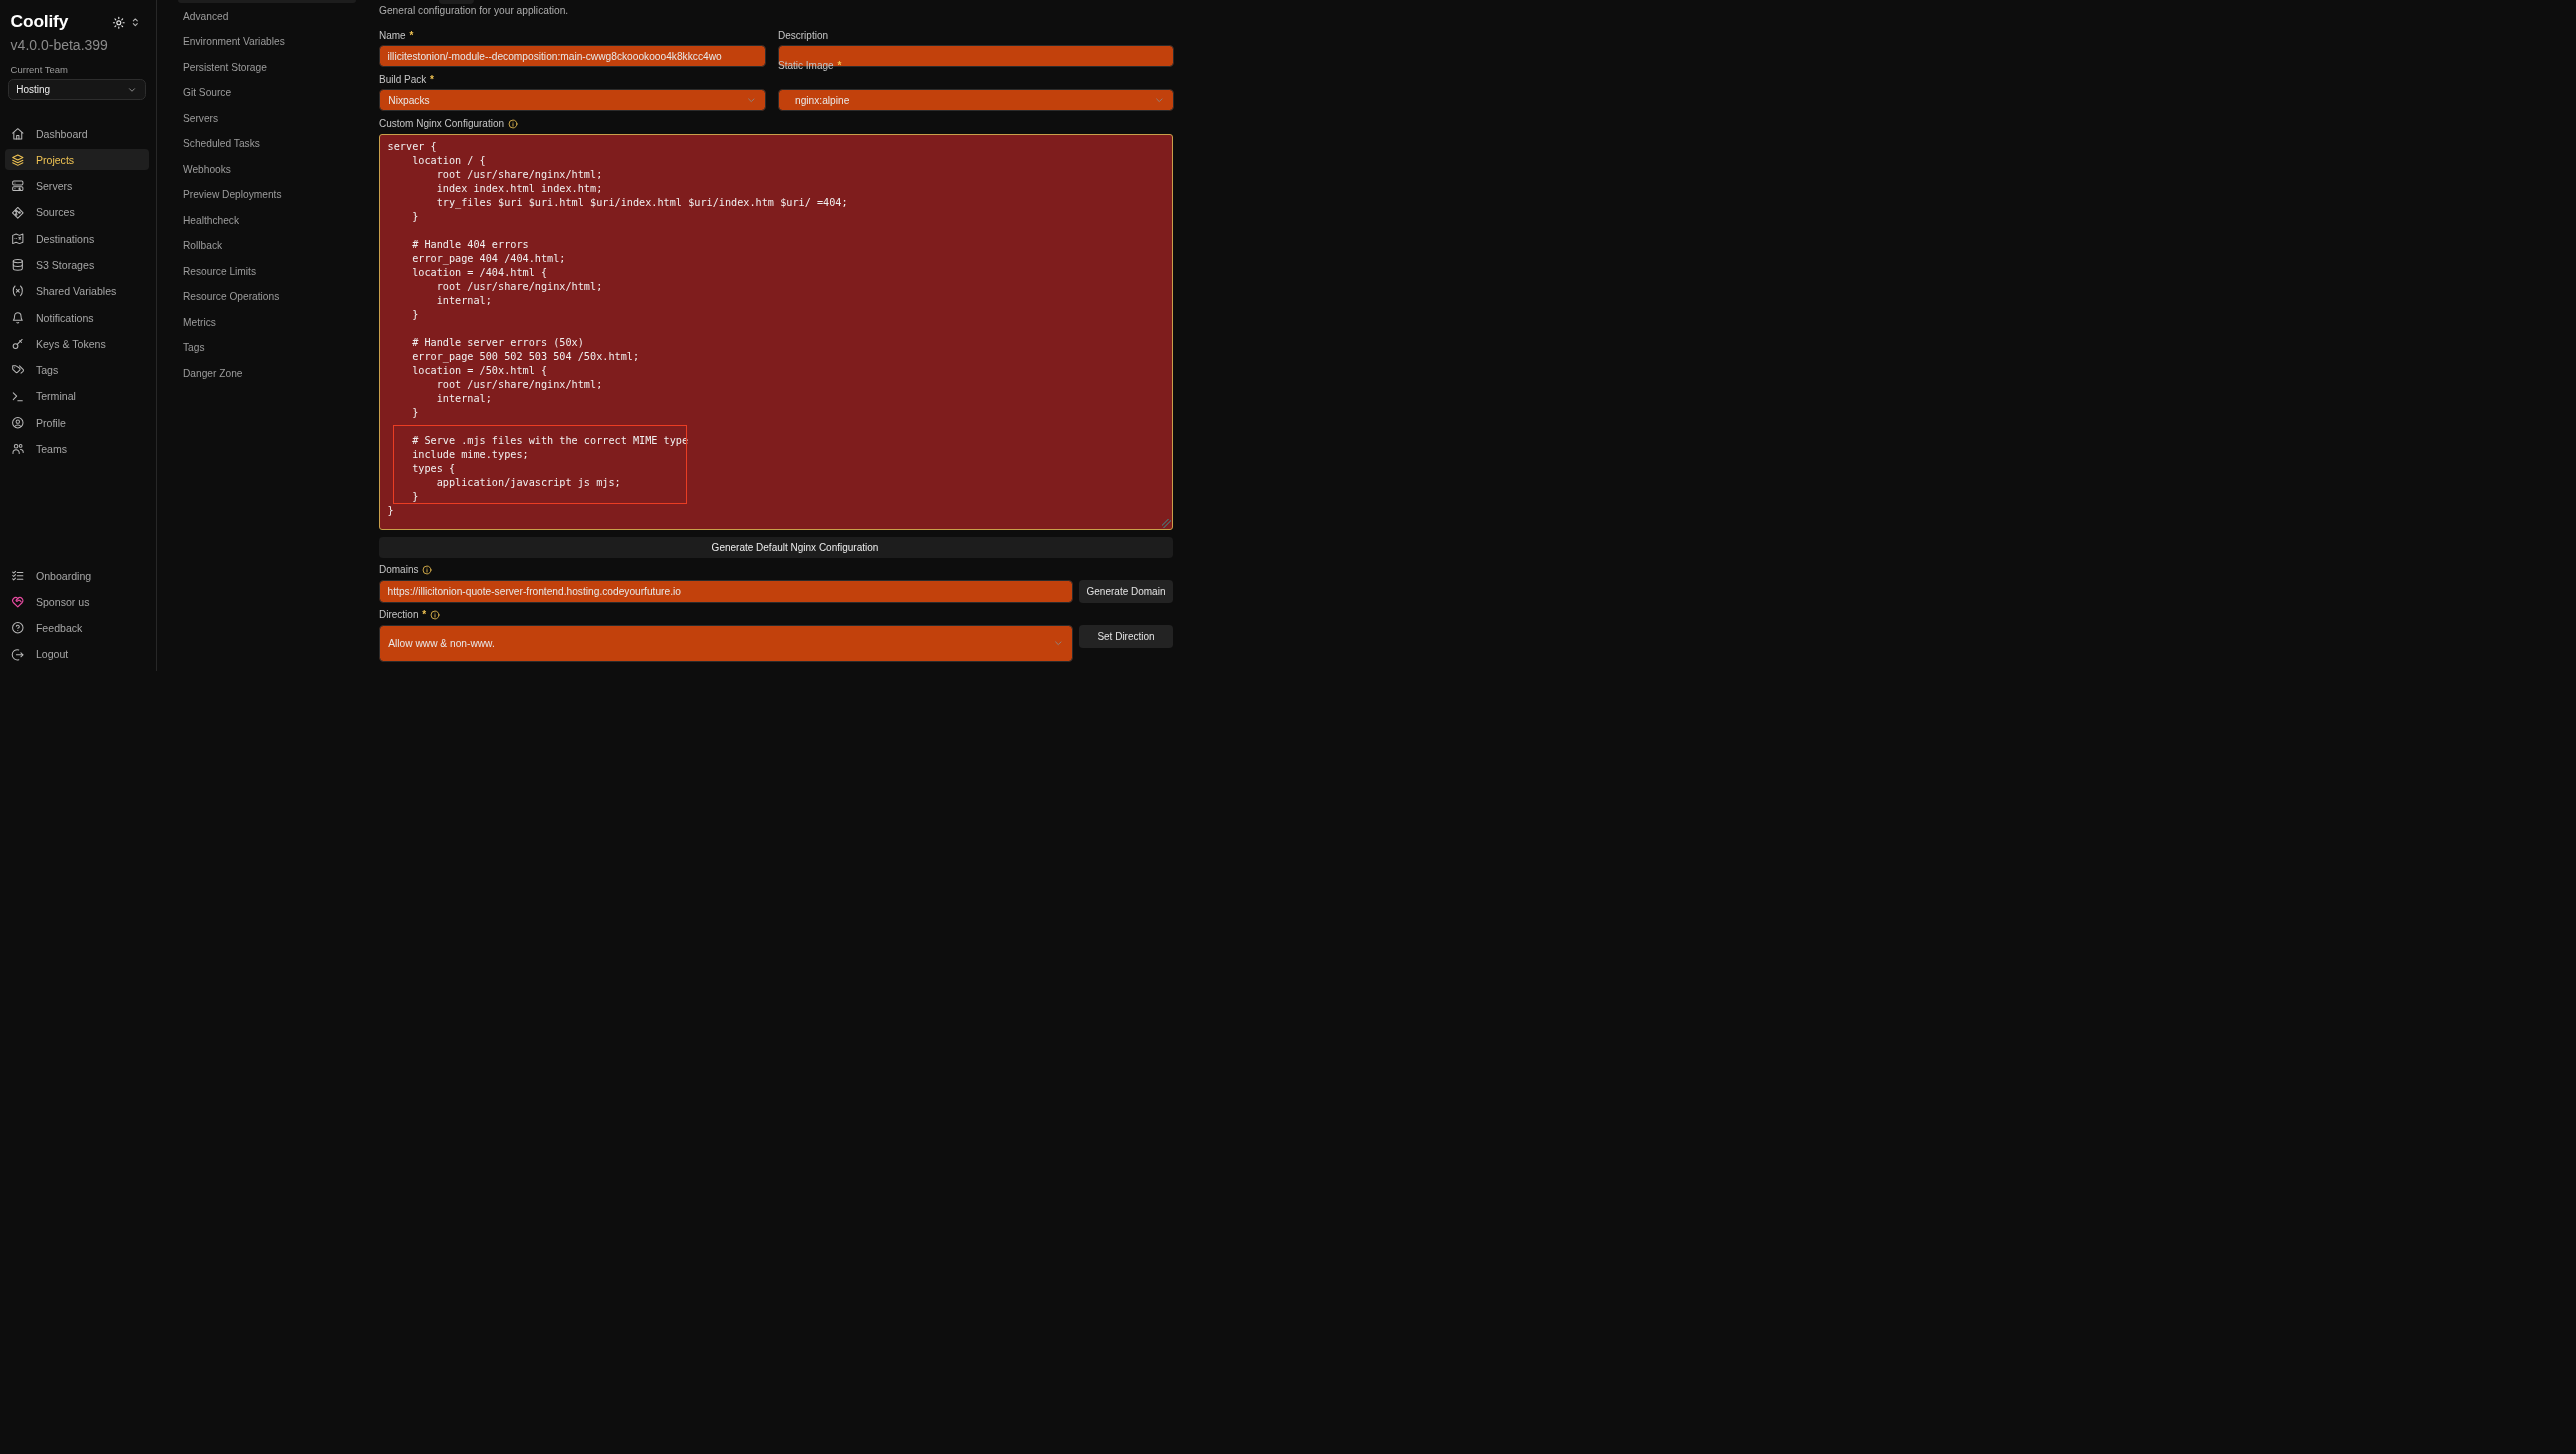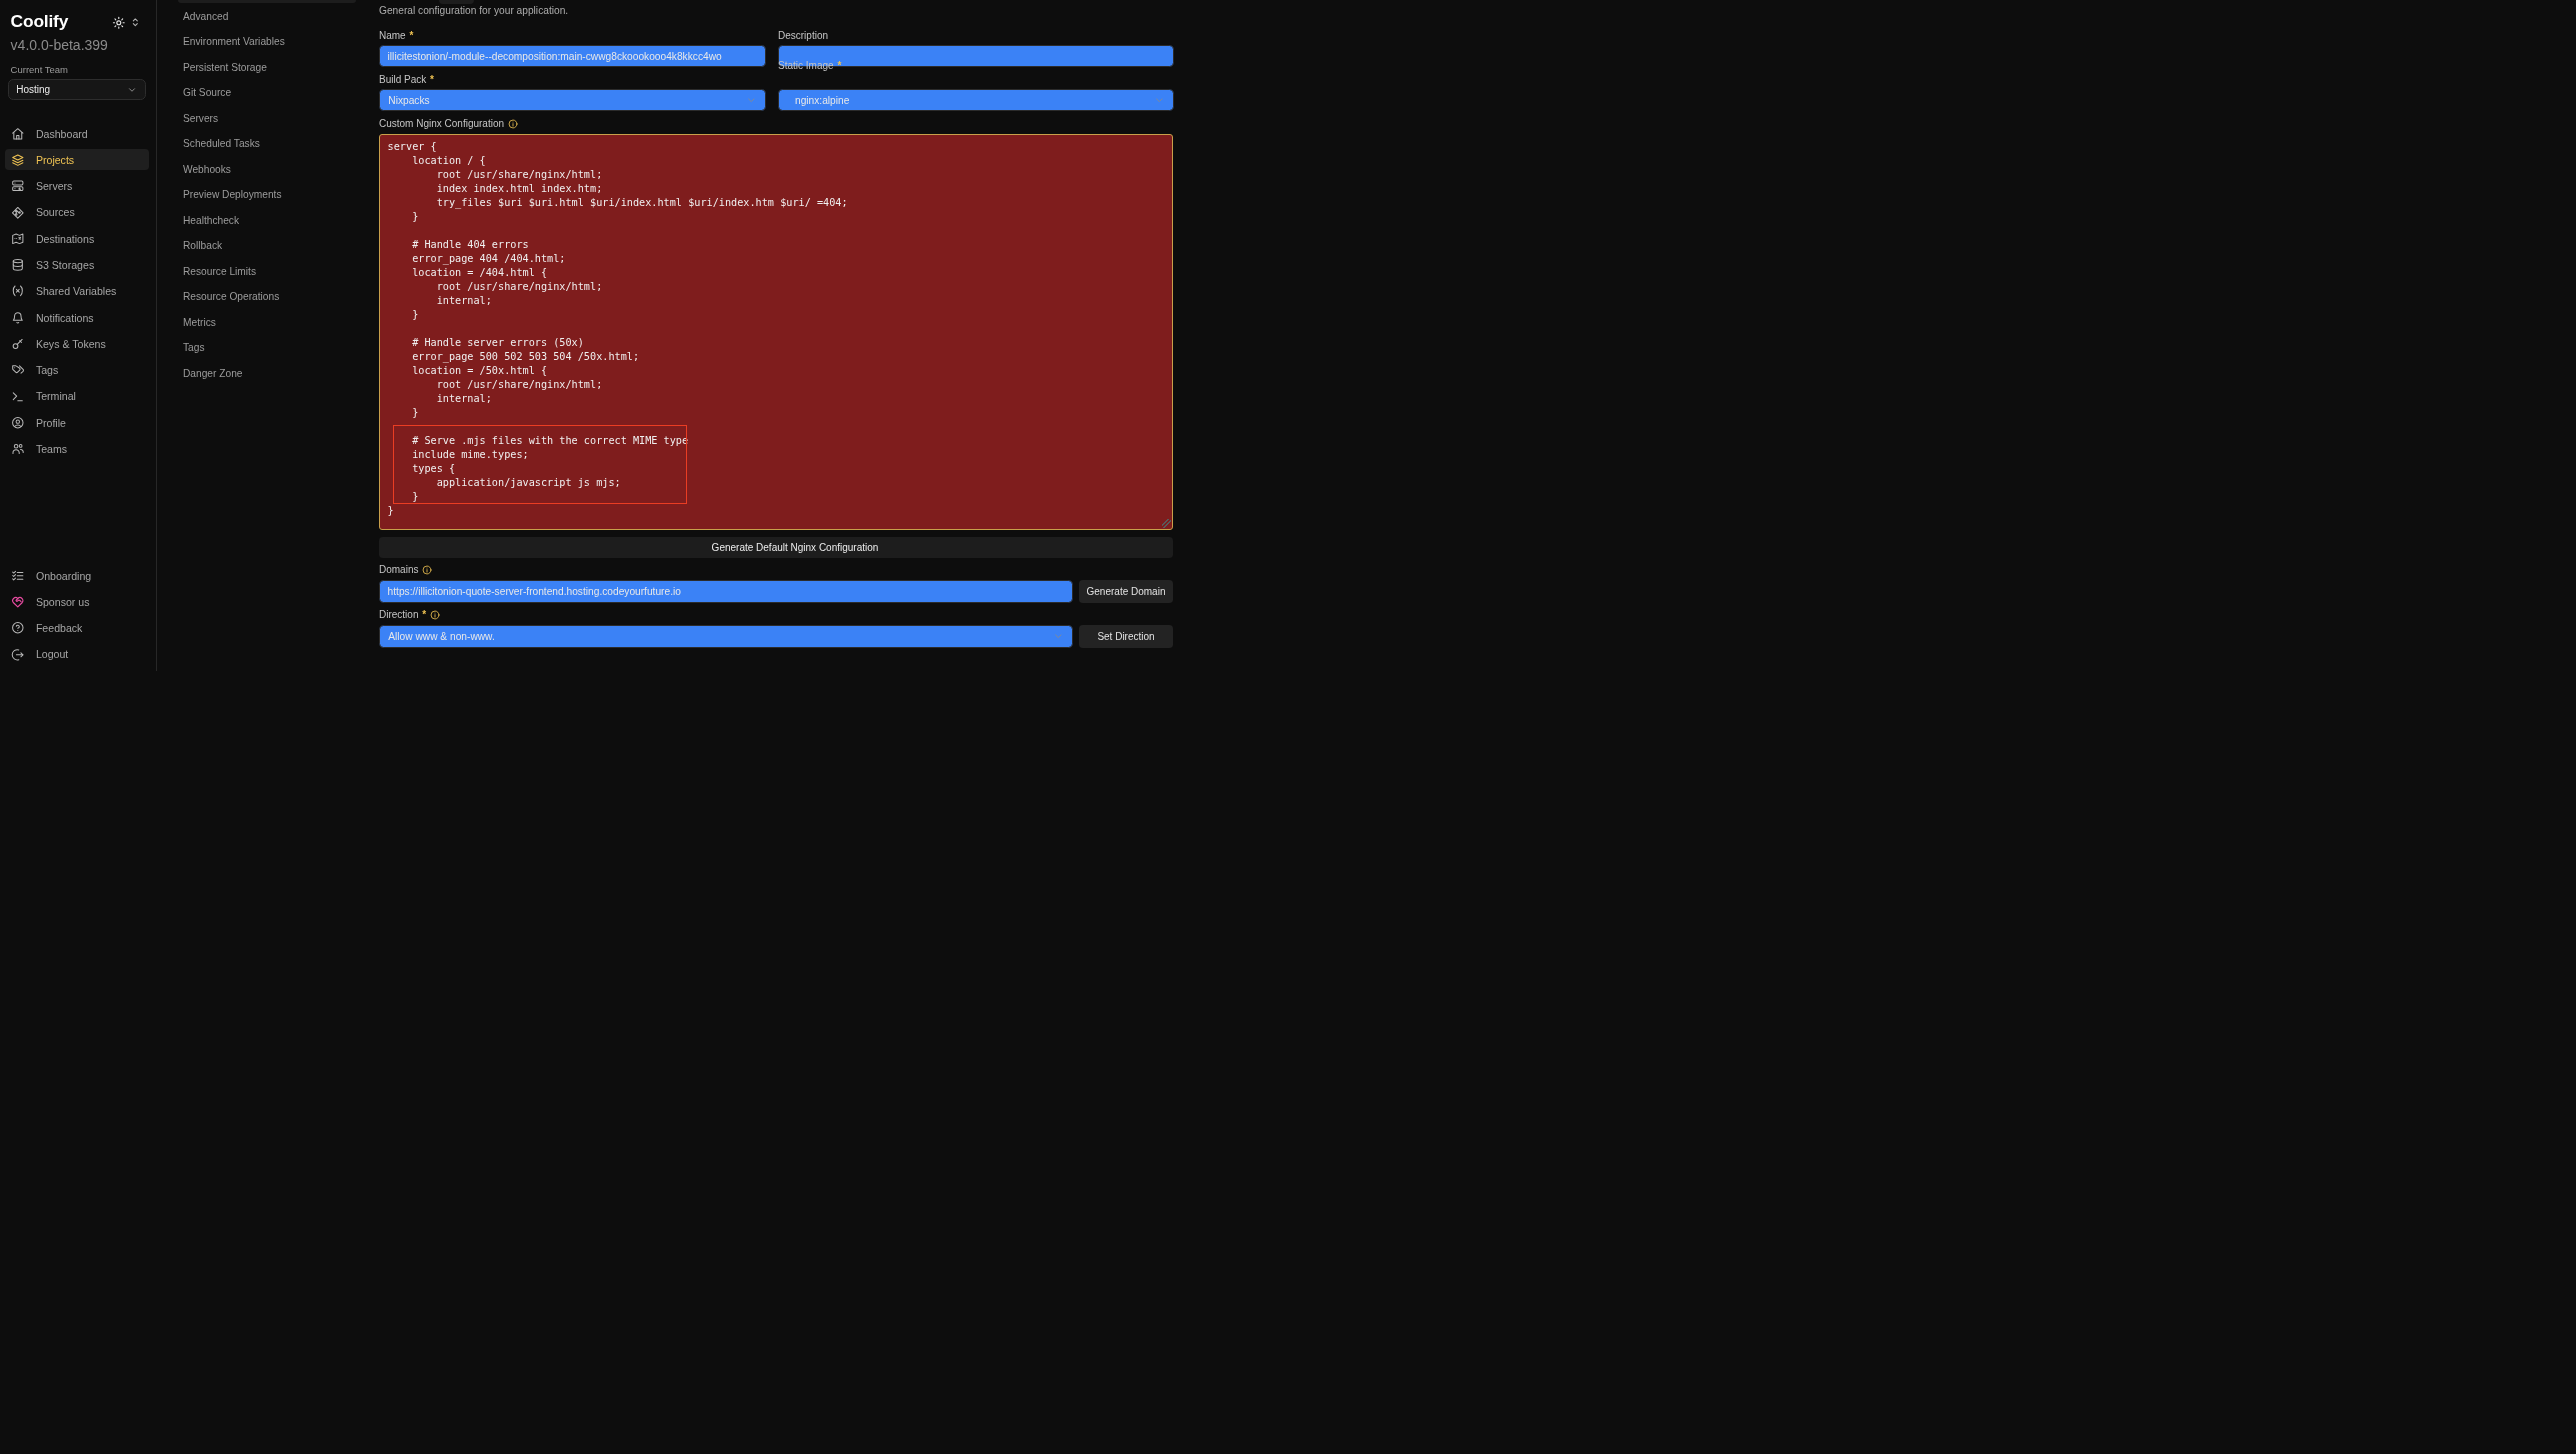--- a/index.html
+++ b/index.html
@@ -43,21 +43,21 @@
   
   .main { position:absolute; left:379px; top:0; width:794px; height:671px; }
   .tab-remnant { position:absolute; left:439px; top:0; width:35px; height:3.8px; background:#1d1d1d; border-radius:0 0 4.5px 4.5px; }
   .subtitle { position:absolute; left:0; top:4.5px; font-size:10.2px; color:#adadad; }
 
   .field-label { position:absolute; font-size:10px; color:#c6c6c6; display:flex; align-items:center; gap:3.8px; }
   .req { color:#efc353; font-weight:700; }
   .info-icon { width:10px; height:10px; color:#efc353; }
 
   .text-input, .select-box {
-    position:absolute; background:#3b82f6; border:0.8px solid #2b2b2b; border-radius:4.5px;
+    position:absolute; background:#c2410c; border:0.8px solid #2b2b2b; border-radius:4.5px;
     font-size:10.2px; color:#e8e8e8; font-family:"Liberation Sans",sans-serif; }
   .text-input { padding:0 7.6px; outline:none; }
   .select-box { display:flex; align-items:center; padding:0 8.3px; cursor:pointer; }
   .select-box .chev { margin-left:auto; width:10.6px; height:10.6px; color:#8a8a8a; }
 
   .name-label { left:0; top:30px; }  .name-input { left:0; top:45px; width:387px; height:22px; }
   .desc-label { left:399px; top:30px; } .desc-input { left:399px; top:45px; width:396px; height:22px; }
   .bp-label { left:0; top:74px; }  .bp-select { left:0; top:89px; width:387px; height:22px; }
   .si-label { left:399px; top:60px; } .si-select { left:399px; top:89px; width:396px; height:22px;padding-left:16px; }
   .nginx-label { left:0; top:118px; }
@@ -77,21 +77,21 @@
     border:none; border-radius:3.8px; color:#ececec; font-size:10px; font-family:"Liberation Sans",sans-serif;
     display:flex; align-items:center; justify-content:center; cursor:pointer;padding-left:38px; }
 
   .domains-label { left:0; top:564px; }
   .domains-input { left:0; top:580px; width:694px; height:23px; }
   .side-btn { position:absolute; width:94px; height:23px; background:#232323; border:none; border-radius:3.8px;
     color:#e3e3e3; font-size:10px; font-family:"Liberation Sans",sans-serif; display:flex; align-items:center;
     justify-content:center; cursor:pointer; }
   .gen-domain-btn { left:700px; top:580px; }
   .direction-label { left:0; top:609px; }
-  .direction-select { left:0; top:625px; width:694px; height:23px; }
+  .direction-select { left:0; top:625px; width:694px; height:37px; }
   .set-direction-btn { left:700px; top:625px; }
 </style>
 </head>
 <body>
 
 <aside class="left-sidebar">
   <div class="logo-row">
     <div class="logo">Coolify</div>
   </div>
   <button class="theme-btn sun">

